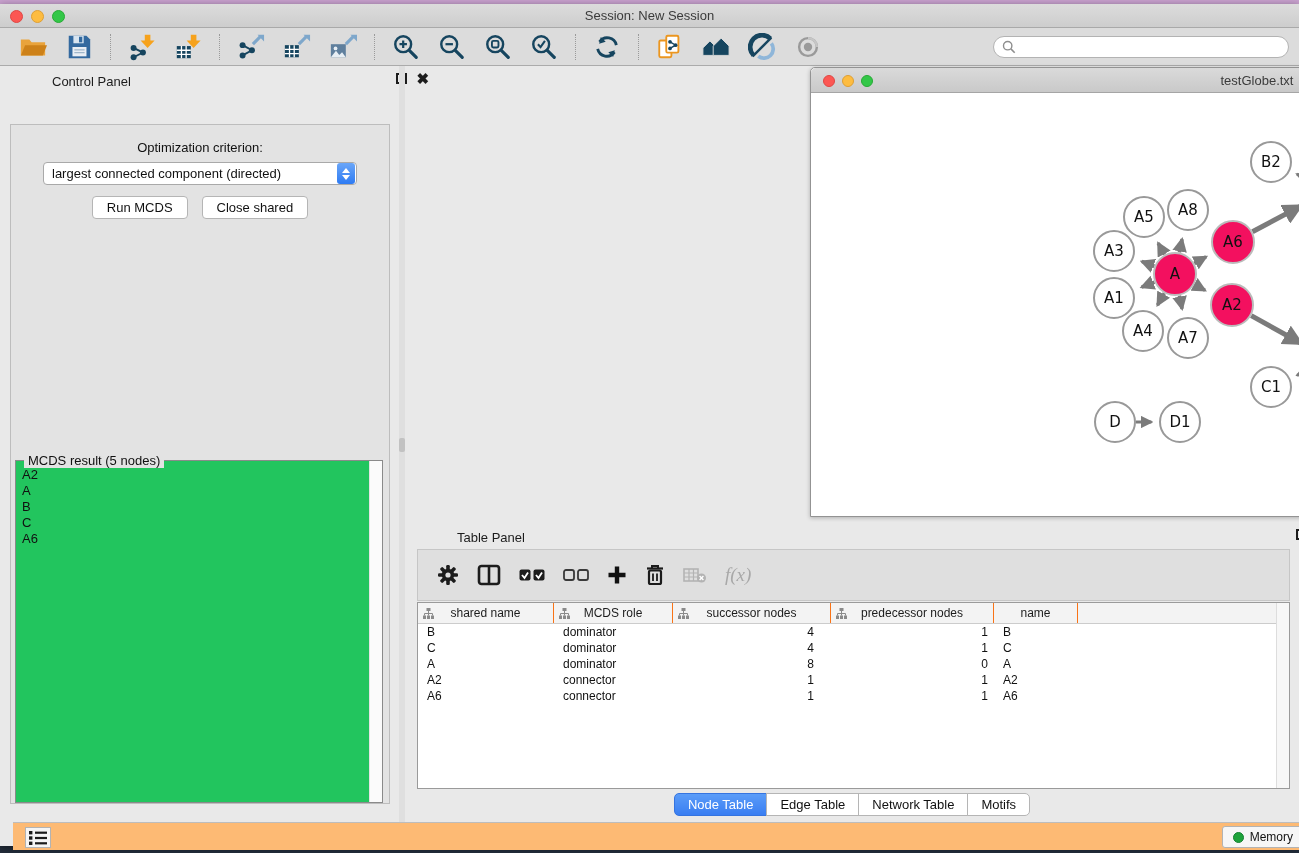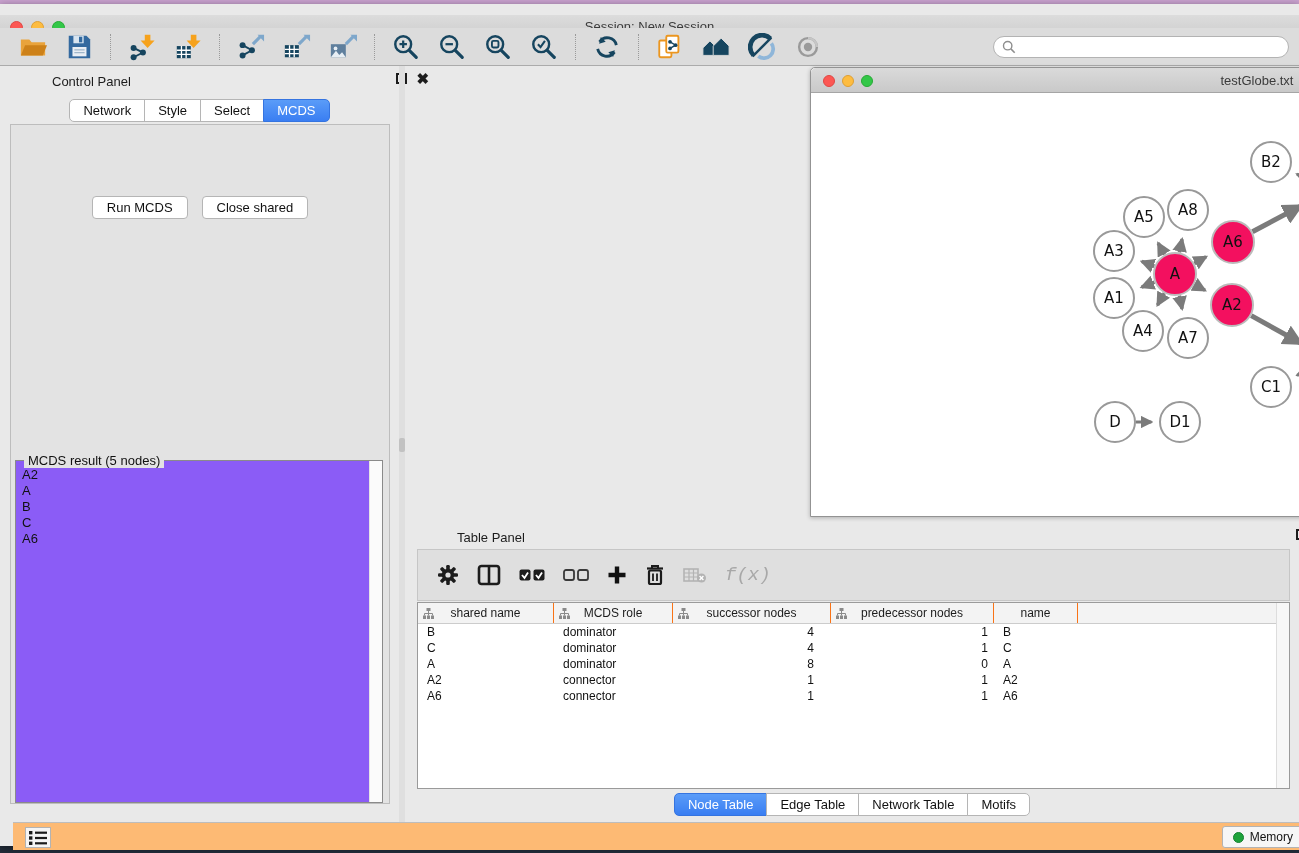--- a/index.html
+++ b/index.html
@@ -3,21 +3,21 @@
 <meta charset="utf-8">
 <style>
   * { margin:0; padding:0; box-sizing:border-box; }
   html,body { width:1299px; height:853px; overflow:hidden; }
   body { font-family:"Liberation Sans", sans-serif; background:#232d3b; position:relative; }
 
   .desktop-top { position:absolute; left:0; top:0; width:100%; height:4px; background:#c9a2cf; }
   .app-window { position:absolute; left:0; top:4px; width:1299px; height:842px; background:#e9e9e9; box-shadow:0 2px 8px rgba(0,0,0,.45); }
 
   
-  .titlebar { position:absolute; left:0; top:11px; width:100%; height:24px;
+  .titlebar { position:absolute; left:0; top:0; width:100%; height:24px;
     background:linear-gradient(#dcdcdc,#cdcdcd); border-bottom:1px solid #a9a9a9; }
   .titlebar .title { position:absolute; left:0; right:0; top:4px; text-align:center; font-size:13px; color:#3b3b3b; }
   .lights { position:absolute; left:10px; top:6px; display:flex; gap:8px; }
   .light { width:13px; height:13px; border-radius:50%; }
   .light.red { background:#fc5753; border:1px solid #df4744; }
   .light.yellow { background:#fdbc40; border:1px solid #de9f34; }
   .light.green { background:#33c748; border:1px solid #27aa35; }
 
   
   .toolbar { position:absolute; left:0; top:24px; width:100%; height:38px; background:#dcdcdc;
@@ -50,21 +50,21 @@
   .opt-select { position:absolute; left:32px; top:37px; width:314px; height:23px; background:#ffffff;
     border:1px solid #a9a9a9; border-radius:4px; display:flex; align-items:center; cursor:pointer; }
   .opt-select .value { flex:1; font-size:13px; padding-left:8px; color:#111; }
   .opt-stepper { width:18px; height:21px; margin-right:1px; border-radius:3px;
     background:linear-gradient(#6aa6f8,#2e7bf3); display:flex; flex-direction:column; align-items:center; justify-content:center; gap:2px; }
   .tri-up { width:0; height:0; border-left:4px solid transparent; border-right:4px solid transparent; border-bottom:5px solid #fff; }
   .tri-down { width:0; height:0; border-left:4px solid transparent; border-right:4px solid transparent; border-top:5px solid #fff; }
   .cp-buttons { position:absolute; left:0; right:0; top:71px; display:flex; justify-content:center; gap:14px; }
   .push-btn { font-size:13px; padding:3px 14px; background:#ffffff; border:1px solid #b5b5b5; border-radius:4px; color:#111; cursor:pointer; }
 
-  .result-box { position:absolute; left:4px; right:6px; top:335px; height:343px; background:#8b5cf6;
+  .result-box { position:absolute; left:4px; right:6px; top:335px; height:343px; background:#22c55e;
     border:1px solid #8a8a8a; }
   .result-legend { position:absolute; left:8px; top:-8px; background:#e3e3e3; padding:0 4px; font-size:13px; color:#111; }
   .result-list { position:absolute; left:0; top:4px; right:14px; bottom:0; overflow:hidden; padding:2px 6px; }
   .result-list div { font-size:13px; line-height:16px; color:#111; cursor:default; }
   .result-scroll { position:absolute; right:0; top:0; bottom:0; width:13px; background:#fbfbfb; border-left:1px solid #e4e4e4; }
 
   
   .div-v { position:absolute; left:399px; top:62px; width:6px; height:756px; background:#dfdfdf; }
   .div-v .grip { position:absolute; left:0; top:372px; width:6px; height:14px; background:#c2c2c2; border-radius:2px; }
   .h-grip { position:absolute; left:841px; top:508px; width:15px; height:8px; background:#d6d6d6; border:1px solid #b5b5b5; border-radius:2px; }
@@ -80,21 +80,21 @@
   .net-canvas { position:absolute; left:0; top:25px; right:0; bottom:0; background:#ffffff; overflow:hidden; }
   .net-canvas svg { position:absolute; left:0; top:0; }
 
   
   .right-area { position:absolute; left:405px; top:62px; width:894px; height:756px; }
   .table-panel { position:absolute; left:0; top:456px; width:894px; height:300px; background:#e9e9e9; }
   .tp-toolbar { position:absolute; left:12px; top:27px; width:873px; height:52px; background:#dfdfdf;
     border:1px solid #c6c6c6; display:flex; align-items:center; padding:0 10px; }
   .tp-btn { background:none; border:0; margin:0 9px; cursor:pointer; display:flex; align-items:center; }
   .tp-btn.disabled { cursor:default; }
-  .fx { font-family:Liberation Mono, monospace; font-style:italic; font-size:19px; color:#a8a8a8; }
+  .fx { font-family:Liberation Serif, serif; font-style:italic; font-size:19px; color:#a8a8a8; }
 
   .tp-table { position:absolute; left:12px; top:80px; width:873px; height:187px; background:#ffffff;
     border:1px solid #9a9a9a; overflow:hidden; }
   .tp-header { display:flex; height:21px; background:#f3f3f3; border-bottom:1px solid #cccccc; }
   .th-cell { position:relative; display:flex; align-items:center; justify-content:center; font-size:12px; color:#1c1c1c;
     border-right:1px solid #f97316; cursor:pointer; }
   .th-cell .tree-ic { position:absolute; left:5px; top:5px; }
   .th-filler { flex:1; }
   .tp-row { display:flex; height:16px; align-items:center; cursor:default; }
   .td-cell { font-size:12px; color:#111; overflow:hidden; white-space:nowrap; }
@@ -277,27 +277,29 @@
   </div>
 
   <div class="control-panel">
     <div class="panel-title-row">
       <div class="panel-title">Control Panel</div>
       <div class="panel-btns">
         <span class="float-btn"></span>
         <span class="close-btn">✖</span>
       </div>
     </div>
-    <div class="seg cp-tabs" id="cp-tabs">
-        <div class="seg-btn">Network</div>
-        <div class="seg-btn">Style</div>
-        <div class="seg-btn">Select</div>
-        <div class="seg-btn active">MCDS</div>
-      </div>
     <div class="cp-body">
+      <div class="opt-label">Optimization criterion:</div>
+      <div class="opt-select">
+        <span class="value">largest connected component (directed)</span>
+        <span class="opt-stepper">
+            <span class="tri-up"></span>
+            <span class="tri-down"></span>
+          </span>
+      </div>
       <div class="cp-buttons">
         <button class="push-btn">Run MCDS</button>
         <button class="push-btn">Close shared</button>
       </div>
       <div class="result-box">
         <div class="result-legend">MCDS result (5 nodes)</div>
         <div class="result-list" id="result-list">
             <div>A2</div>
             <div>A</div>
             <div>B</div>

